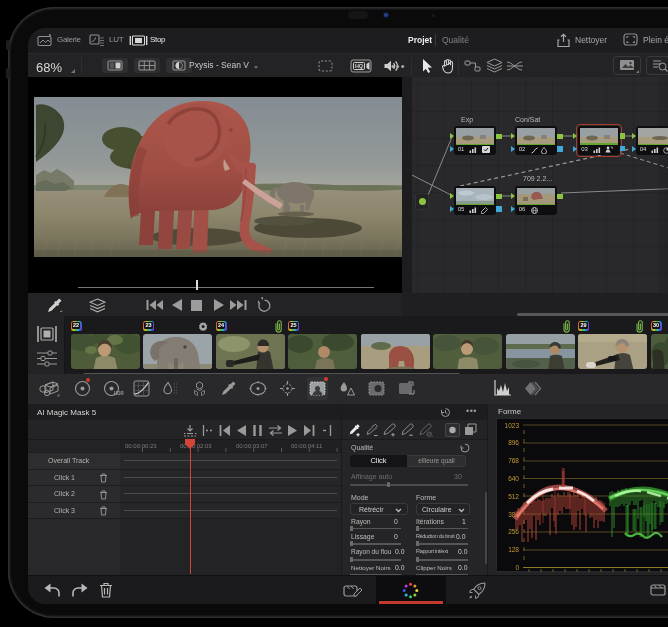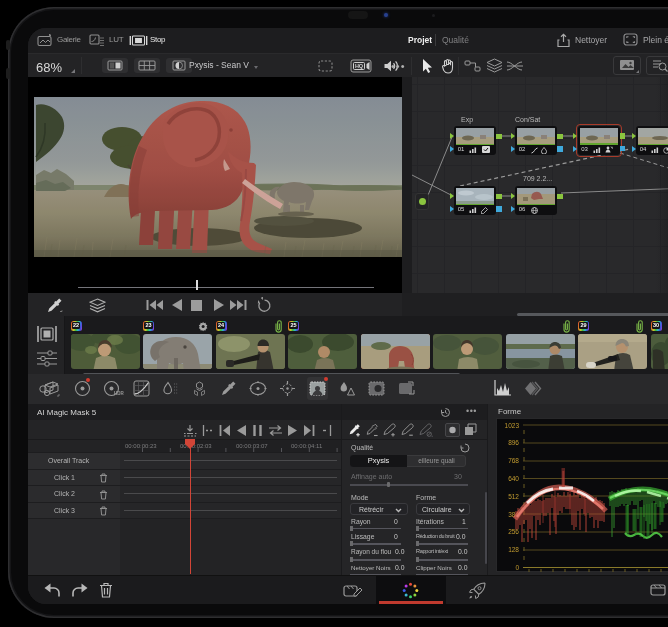--- a/index.html
+++ b/index.html
@@ -766,21 +766,21 @@
       <svg class="abs" style="left:122px;top:3px" width="13" height="13" viewBox="0 0 13 13">
               <rect x="1" y="4" width="8" height="8" fill="#9a9a9a"></rect>
               <path d="M4 4V1h8v8H9" fill="none" stroke="#9a9a9a"></path>
             </svg>
     </div>
     <div class="abs t" style="left:9px;top:40px;font-size:7px;color:#bcbcbc">Qualité</div>
     <svg class="abs" style="left:118px;top:39px" width="10" height="10" viewBox="0 0 10 10">
             <path d="M5 1A4 4 0 111 5M1 5V2.5M1 5h2.5" fill="none" stroke="#9a9a9a"></path>
           </svg>
     <div class="abs" style="left:8px;top:50.5px;width:116px;height:12.5px;border:1px solid #3a3a3c;border-radius:3px;background:#2e2e30"></div>
-    <div class="abs" style="left:8px;top:50.5px;width:57px;height:12.5px;background:#141416;border-radius:3px 0 0 3px;color:#ececec;font-size:7.5px;text-align:center;line-height:12.5px">Pxysis</div>
+    <div class="abs" style="left:8px;top:50.5px;width:57px;height:12.5px;background:#141416;border-radius:3px 0 0 3px;color:#ececec;font-size:7.5px;text-align:center;line-height:12.5px">Click</div>
     <div class="abs" style="left:65px;top:50.5px;width:59px;height:12.5px;color:#9a9a9a;font-size:6.5px;text-align:center;line-height:12.5px">eilleure quali</div>
     <div class="abs t" style="left:9px;top:69px;font-size:7px;color:#6e6e70">Affinage auto</div>
     <div class="abs t" style="left:112px;top:69px;font-size:7px;color:#6e6e70">30</div>
     <div class="abs" style="left:8px;top:80px;width:118px;height:1.5px;background:#4a4a50"></div>
     <div class="abs" style="left:45px;top:78px;width:3px;height:5px;background:#6a6a6c;border-radius:1px"></div>
     <div class="abs t" style="left:9px;top:90px;font-size:7px;color:#bcbcbc">Mode</div>
     <div class="abs t" style="left:74px;top:90px;font-size:7px;color:#bcbcbc">Forme</div>
     <div class="abs" style="left:8px;top:99px;width:58px;height:12px;background:#232326;border:1px solid #3a3a3e;border-radius:3px;color:#cccccc;font-size:7px;line-height:11px;text-indent:8px">Rétrécir<svg class="abs" style="right:5px;top:3.5px" width="7" height="5" viewBox="0 0 7 5">
               <path d="M1 1l2.5 2.5L6 1" stroke="#b8b8b8" fill="none" stroke-width="1.4"></path>
             </svg></div>

